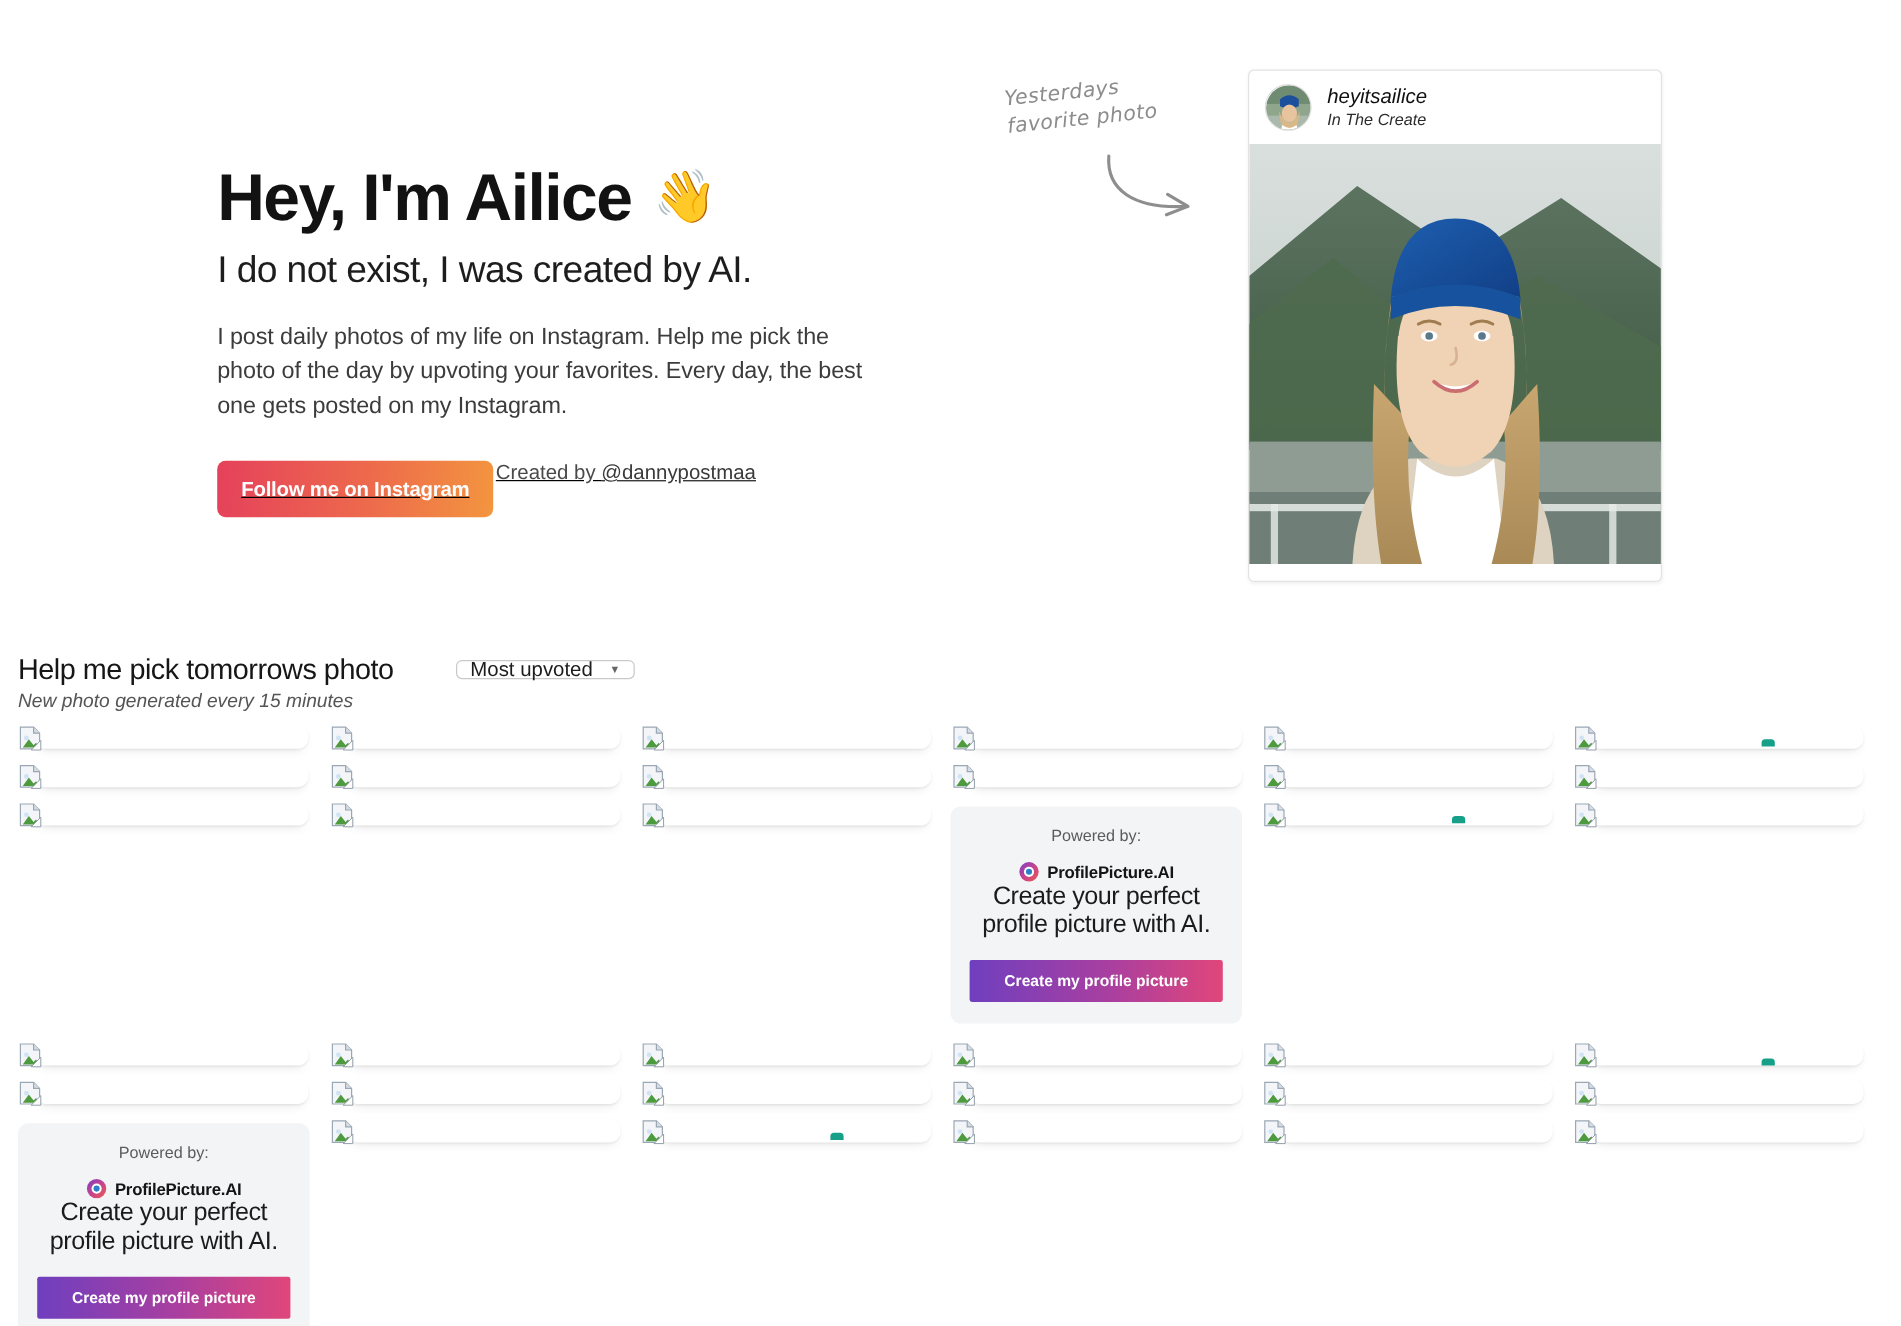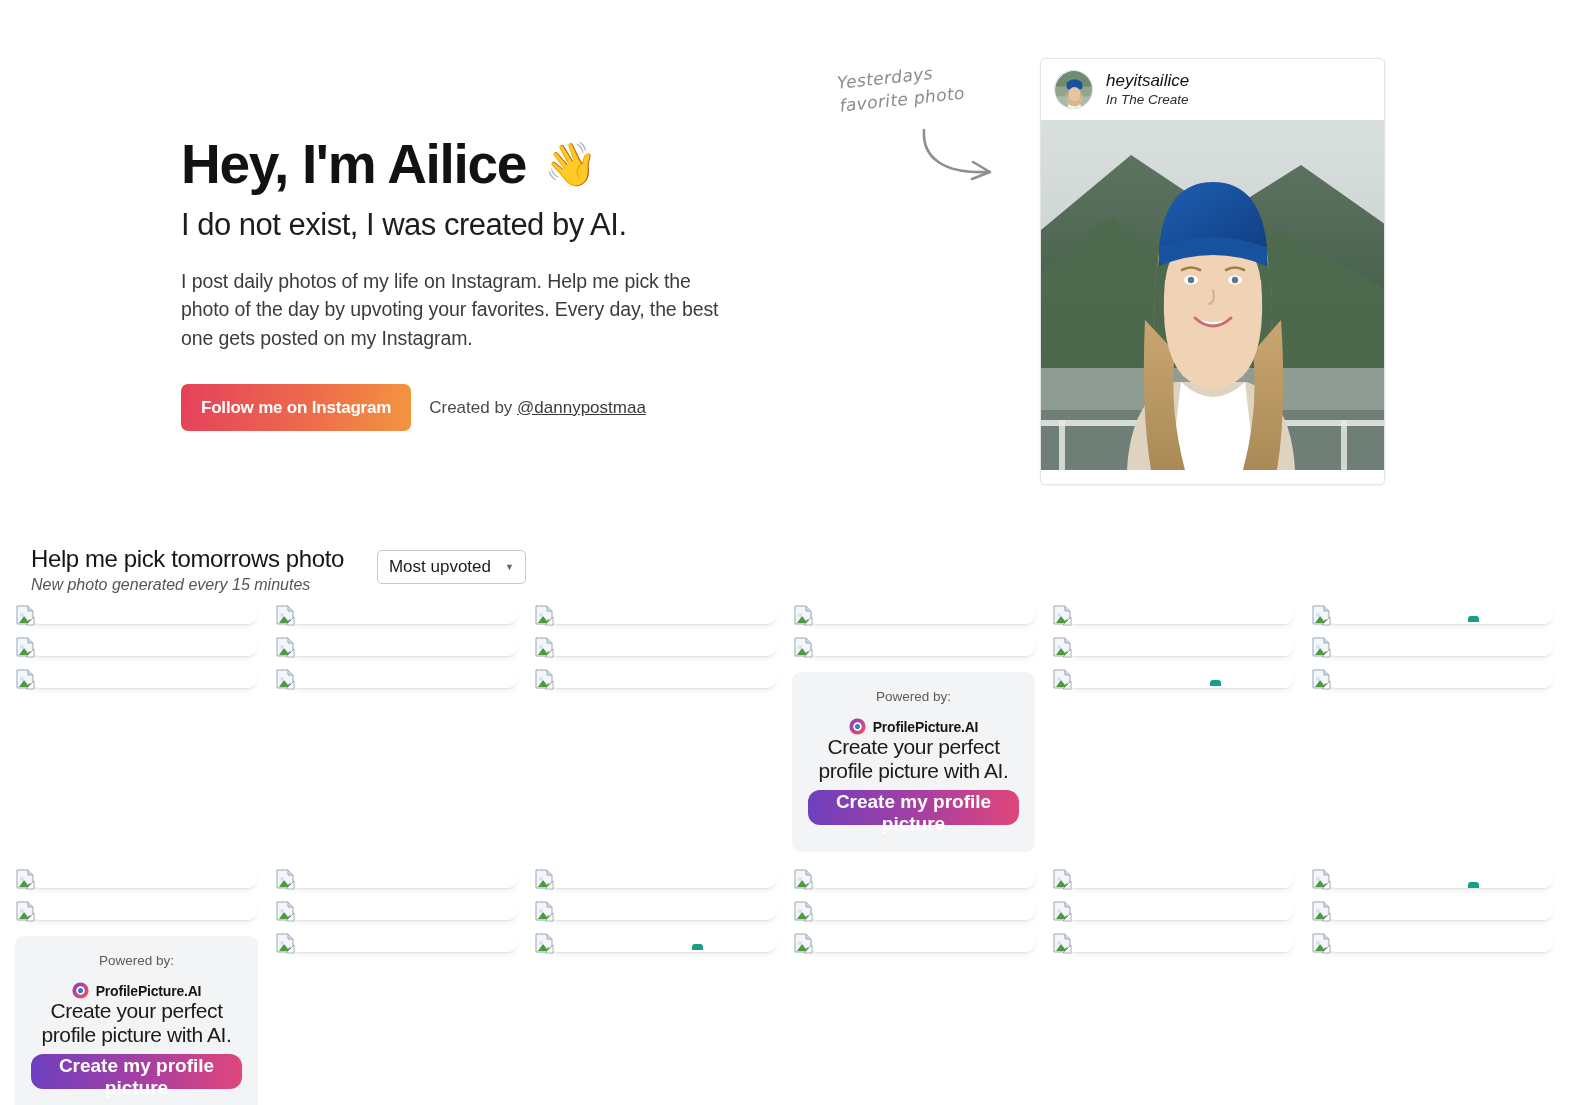--- a/index.html
+++ b/index.html
@@ -33,21 +33,21 @@
   }
   .wave { font-size: 43px; line-height: 1; }
   h2.subhead {
     margin: 13px 0 0 0; font-size: 31px; font-weight: 400; color: #1d1d1d;
     letter-spacing: -.5px;
   }
   p.blurb {
     margin: 24px 0 0 0; font-size: 19.5px; line-height: 1.46; color: #3c3c3c;
     max-width: 552px; letter-spacing: -.1px;
   }
-  .cta-row { display: flex; align-items: center; gap: 18px; margin-top: 32px; }
+  .cta-row { display: flex; align-items: flex-start; gap: 2px; margin-top: 32px; text-decoration: underline; }
   .insta-btn {
     border: none; cursor: pointer; color: #fff; font-weight: 700; font-size: 17px;
     padding: 0 20px; height: 47px; border-radius: 7px;
     background: linear-gradient(95deg,#e5415b 0%, #ed6a4c 55%, #f3953f 100%);
     font-family: "Liberation Sans", sans-serif; letter-spacing: -.2px;
   }
   .created-by { font-size: 17px; color: #4a4a4a; }
   .created-by a { color: #3a3a3a; text-decoration: underline; }
 
   
@@ -64,25 +64,25 @@
     background: #fff; border: 1px solid #e3e3e3; border-radius: 5px; overflow: hidden;
     box-shadow: 0 1px 3px rgba(0,0,0,.06);
   }
   .ig-head { display: flex; align-items: center; gap: 13px; padding: 11px 13px; font-style: italic; }
   .ig-avatar { width: 39px; height: 39px; border-radius: 50%; overflow: hidden; flex: none; border: 1px solid #ddd; }
   .ig-name { font-size: 17px; color: #101010; line-height: 1.25; }
   .ig-loc { font-size: 13.5px; color: #2c2c2c; line-height: 1.3; }
   .ig-photo { width: 345px; height: 350px; display: block; }
 
   
-  .sec { position: absolute; left: 31px; top: 545px; display: flex; align-items: flex-start; gap: 33px; }
+  .sec { position: absolute; left: 15px; top: 545px; display: flex; align-items: flex-start; gap: 52px; }
   .sec-title { font-size: 24px; color: #161616; letter-spacing: -.4px; }
   .sec-sub { font-size: 16px; font-style: italic; color: #555; margin-top: 3px; }
   .sort-select {
-    margin-top: 5px; height: 34px; min-width: 134px; border: 1px solid #c9c9c9; border-radius: 5px;
+    margin-top: 5px; height: 16px; min-width: 134px; border: 1px solid #c9c9c9; border-radius: 5px;
     background: #fff; display: flex; align-items: center; justify-content: space-between;
     padding: 0 11px; gap: 14px; cursor: pointer;
   }
   .sort-label { font-size: 17px; color: #1c1c1c; }
   .caret { color: #666; font-size: 9px; line-height: 1; }
 
   
   .grid { position: absolute; left: 0; top: 598px; width: 1584px; }
   .grid2 { position: absolute; left: 0; top: 862px; width: 1584px; }
   .gcol { position: absolute; width: 243px; }
@@ -100,22 +100,22 @@
   .ad {
     position: absolute; width: 243px; background: #f3f4f6; border-radius: 9px;
     padding: 17px 16px 18px; text-align: center;
   }
   .ad-powered { font-size: 13.5px; color: #5b5b5b; }
   .ad-logo-row { display: flex; align-items: center; justify-content: center; gap: 7px; margin-top: 14px; }
   .ad-mark { width: 17px; height: 17px; display: block; }
   .ad-brand { font-size: 14px; font-weight: 700; color: #151515; letter-spacing: -.2px; }
   .ad-head { font-size: 21px; line-height: 1.15; color: #1b1b1b; letter-spacing: -.4px; }
   .ad-btn {
-    margin-top: 7px; width: 100%; height: 35px; border: none; border-radius: 12px; cursor: pointer;
-    color: #fff; font-weight: 700; font-size: 19px; font-family: "Liberation Sans", sans-serif;
+    margin-top: 17px; width: 100%; height: 35px; border: none; border-radius: 2px; cursor: pointer;
+    color: #fff; font-weight: 700; font-size: 13px; font-family: "Liberation Sans", sans-serif;
     background: linear-gradient(90deg,#6f3fbf 0%, #a93fa0 55%, #e0467a 100%);
   }
   #ad-a { left: 792px; top: 672px; }
   #ad-b { left: 15px; top: 936px; }
 </style>
 </head>
 <body>
 
 <div class="page">
 

